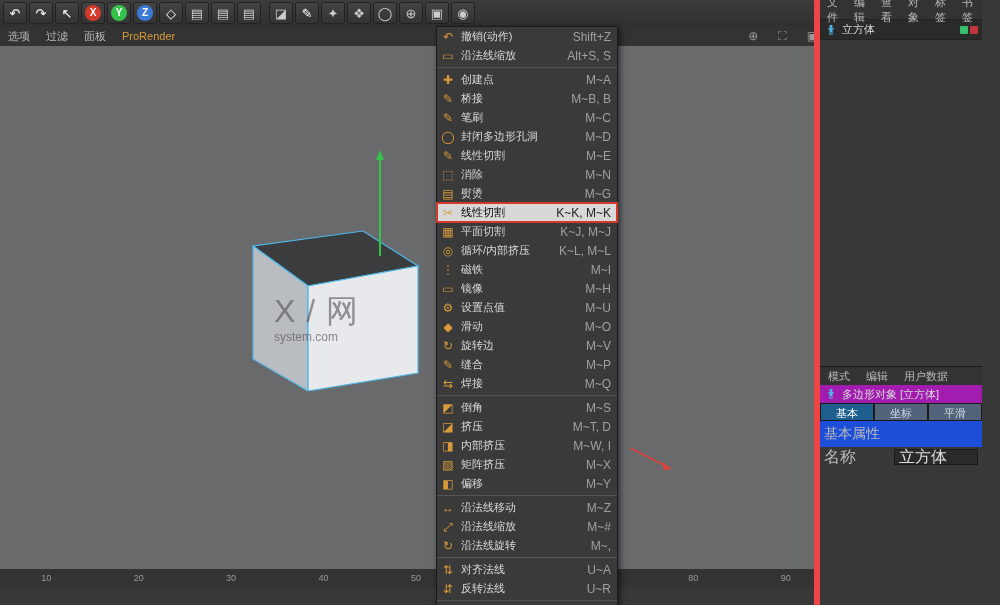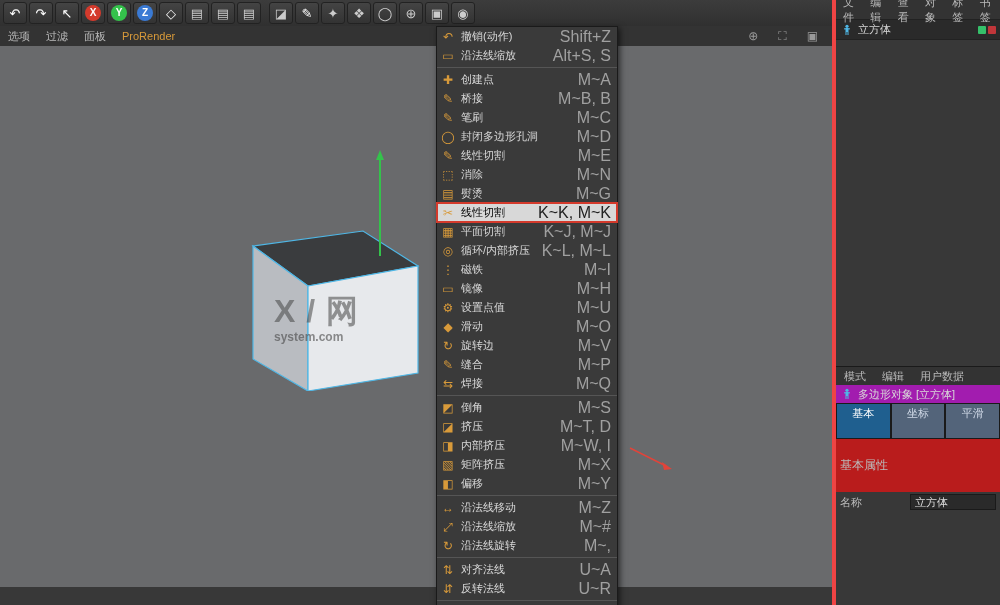--- a/index.html
+++ b/index.html
@@ -19,56 +19,56 @@
 .menubar .pro{color:#d89a3a}
 .menubar .vicons{margin-left:auto;display:flex;gap:4px;padding-right:6px;font-size:12px;color:#999}
 
 
 .viewport{position:absolute;left:0;top:46px;width:832px;height:541px;background:#696a6c;overflow:hidden}
 .cube{position:absolute;left:238px;top:145px;width:200px;height:200px;pointer-events:none}
 .axis{position:absolute;left:320px;top:100px;width:120px;height:160px;pointer-events:none}
 .arrow{position:absolute;left:628px;top:398px;width:45px;height:30px;pointer-events:none}
 .ruler{position:absolute;left:0;bottom:0;width:100%;height:18px;background:#333;display:flex;align-items:center;color:#999;font-size:9px}
 .ruler span{flex:1;text-align:center}
-.watermark{position:absolute;left:274px;top:244px;font-size:32px;font-weight:bold;color:rgba(70,70,70,.55);letter-spacing:1px;pointer-events:none}
+.watermark{position:absolute;left:274px;top:244px;font-size:32px;font-weight:normal;color:rgba(70,70,70,.55);letter-spacing:1px;pointer-events:none}
 .watermark .dom{font-size:12px;display:block;color:rgba(70,70,70,.6);letter-spacing:0;margin-top:-4px}
 
 
 .ctx{position:absolute;left:436px;top:26px;width:182px;background:#3a3a3a;border:1px solid #1a1a1a;box-shadow:2px 2px 6px rgba(0,0,0,.6);z-index:20}
 .ctx .mi{display:flex;align-items:center;height:19px;padding:0 6px 0 0;font-size:11px;color:#d8d8d8}
 .ctx .mi .ic{width:22px;height:19px;display:flex;align-items:center;justify-content:center;font-size:12px;color:#d89a3a}
 .ctx .mi .lbl{flex:1;padding-left:2px}
-.ctx .mi .sc{color:#a0a0a0;font-size:16px;padding-left:6px}
+.ctx .mi .sc{color:#a0a0a0;font-size:12px;padding-left:6px}
 .ctx .mi.hl{background:#d8d8d8;color:#000}
 .ctx .mi.hl .sc{color:#222}
 .ctx .mi.boxed{outline:2px solid #d43a2c;outline-offset:-1px}
 .ctx .sep{height:1px;margin:2px 0;background:#555}
 
 
-.rightcol{position:absolute;right:0;top:0;width:168px;height:605px;background:#383838;border-left:4px solid #ef4444}
+.rightcol{position:absolute;right:18px;top:0;width:168px;height:605px;background:#383838;border-left:6px solid #ef4444}
 .rtabs{height:20px;background:#333;display:flex;align-items:center;font-size:11px;color:#bbb;border-bottom:1px solid #222}
 .rtabs span{padding:0 7px}
 .objtree{height:20px;display:flex;align-items:center;padding:0 4px;border-bottom:1px solid #222;background:#2a2a2a}
 .objtree .human{display:inline-flex;width:14px;height:14px;align-items:center;justify-content:center;margin-right:4px}
 .objtree .name{color:#d8d8d8}
 .objtree .dots{margin-left:auto;display:flex;gap:2px}
 .objtree .dot{width:8px;height:8px;border-radius:1px}
 .rgap{height:326px}
 
 
 .attr{border-top:1px solid #1a1a1a}
 .atabs{height:18px;background:#333;display:flex;align-items:center;font-size:11px;color:#bbb}
 .atabs span{padding:9px 8px}
 .ahead{height:18px;display:flex;align-items:center;padding:0 4px;background:#a21caf;color:#d8d8d8;font-size:11px}
 .ahead .human{display:inline-flex;width:14px;height:14px;align-items:center;justify-content:center;margin-right:4px}
-.atabrow{height:36px;display:flex;font-size:11px}
+.atabrow{height:18px;display:flex;font-size:11px}
 .atabrow span{flex:1;text-align:center;line-height:18px;border:1px solid #1a1a1a;background:#53647a;color:#cfd8e6}
 .atabrow span.active{background:#1f5f8f;color:#fff}
-.asec{padding:18px 4px;font-size:12px;color:#bbb;background:#b91c1c}
-.arow{display:flex;align-items:center;height:20px;padding:0 4px;font-size:11px}
+.asec{padding:4px 4px;font-size:14px;color:#bbb;background:#1d4ed8}
+.arow{display:flex;align-items:center;height:20px;padding:0 4px;font-size:16px}
 .arow .albl{width:70px;color:#bbb}
 .arow .aval{flex:1;background:#2a2a2a;border:1px solid #1a1a1a;height:16px;line-height:14px;padding:0 4px;color:#ddd}
 .arow .radio{width:10px;height:10px;border-radius:50%;border:1px solid #888;margin-right:4px;background:#222}
 </style>
 </head>
 <body>
 
 <div class="toolbar" id="toolbar">
     <div class="tbtn tb-orange">↶</div>
     <div class="tbtn tb-orange">↷</div>
@@ -129,20 +129,31 @@
     <polygon points="60,4 56,14 64,14" fill="#34c24b"></polygon>
   </svg>
   <svg class="arrow" viewBox="0 0 45 30">
     <line x1="2" y1="4" x2="38" y2="22" stroke="#e0443a" stroke-width="1.5"></line>
     <polygon points="44,25 34,18 36,26" fill="#e0443a"></polygon>
   </svg>
   <div class="watermark">
     <span>X / 网</span>
     <span class="dom">system.com</span>
   </div>
+  <div class="ruler" id="ruler">
+      <span>10</span>
+      <span>20</span>
+      <span>30</span>
+      <span>40</span>
+      <span>50</span>
+      <span>60</span>
+      <span>70</span>
+      <span>80</span>
+      <span>90</span>
+    </div>
 </div>
 
 <div class="ctx" id="ctx">
     <div class="mi">
       <span class="ic">↶</span>
       <span class="lbl">撤销(动作)</span>
       <span class="sc">Shift+Z</span>
     </div>
     <div class="mi">
       <span class="ic">▭</span>

